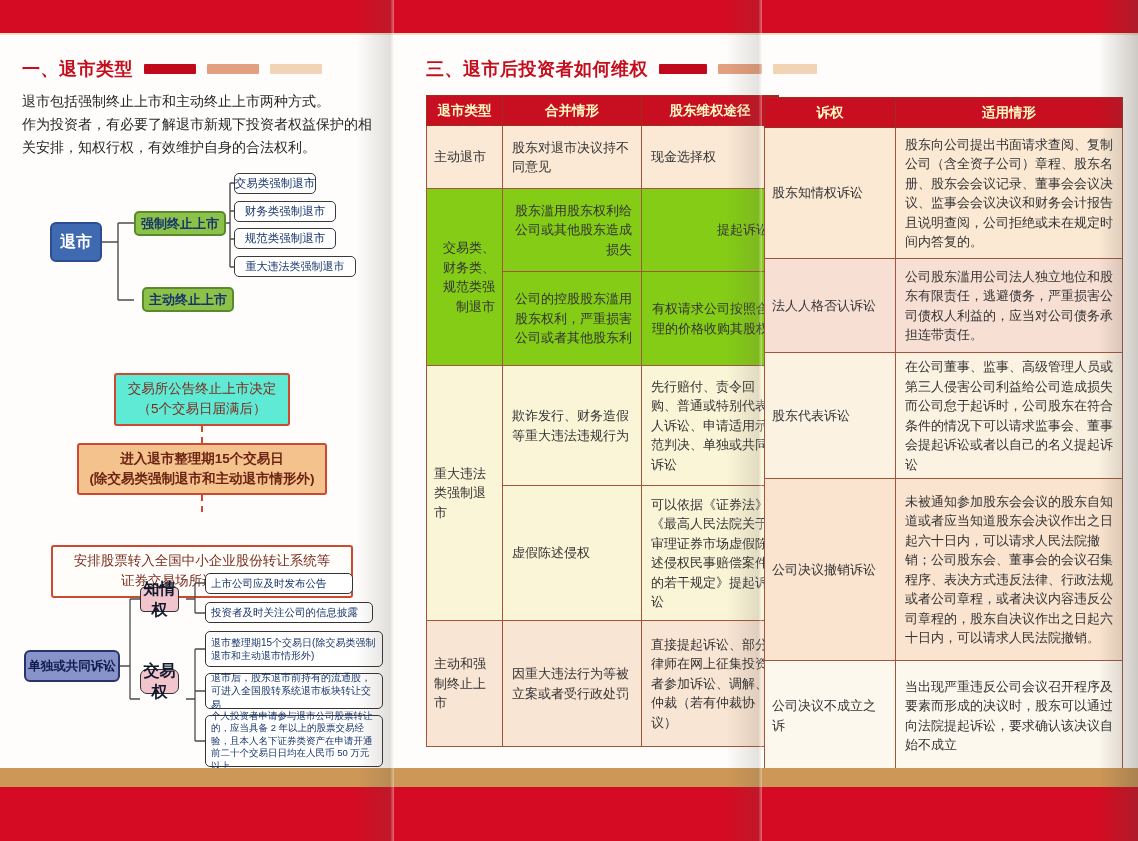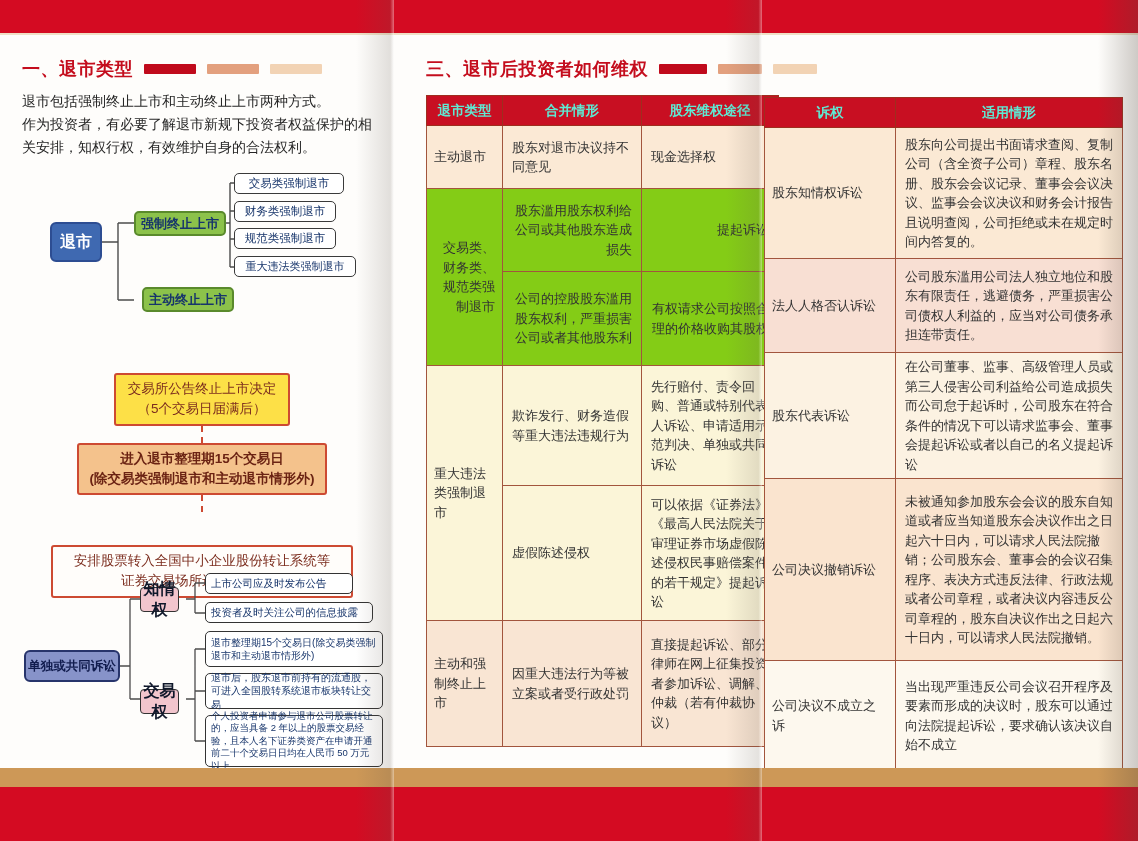--- a/index.html
+++ b/index.html
@@ -38,53 +38,53 @@
   
   .tree { position:absolute; left:0; }
   .tree svg { position:absolute; left:0; top:0; }
   .nodebox { position:absolute; display:flex; align-items:center; justify-content:center; text-align:center; }
 
   .tree1 { top:120px; width:360px; height:158px; }
   .t1-root { left:28px; top:57px; width:52px; height:40px; background:#3f69b1; border:2px solid #2d4d92; border-radius:6px; color:#fff; font-weight:700; font-size:16px; }
   .t1-branch { left:112px; width:92px; height:25px; background:#8cc24a; border:2px solid #5a8a2c; border-radius:5px; color:#17356b; font-weight:700; font-size:13px; }
   .t1-b0 { top:46px; } .t1-b1 { top:122px;margin-left:8px; }
   .t1-leaf { left:212px; height:21px; background:#fff; border:1px solid #3a3a3a; border-radius:5px; color:#17356b; font-size:11.5px; white-space:nowrap; padding:0 4px; }
-  .t1-l0 { top:8px;  width:110px; }
+  .t1-l0 { top:8px;  width:82px; }
   .t1-l1 { top:36px; width:102px; }
   .t1-l2 { top:63px; width:102px; }
   .t1-l3 { top:91px; width:122px; font-size:11px; }
 
   .h2-pos { top:288px; }
   .h3-pos, .h4-pos, .h1-pos { top:12px; }
   .panel-left .h1-pos { top:12px; }
 
   
   .flow { position:absolute; left:0; top:328px; width:360px; }
   .flow-box { border:2px solid #cd4a32; border-radius:3px; margin:0 auto; text-align:center; font-size:13.5px; line-height:1.5; padding:4px 8px; white-space:pre-line; color:#7c2d1e; }
-  .flow-a { width:176px; background:#fde047; }
+  .flow-a { width:176px; background:#5eead4; }
   .flow-b { width:250px; background:#f4c28c; color:#6b2313; font-weight:600; }
   .flow-c { width:302px; background:#fffdfa;margin-top:33px; }
   .flow-conn { width:0; height:17px; border-left:2px dashed #cd4a32; margin:0 auto; }
 
   .tree2 { top:512px; width:362px; height:212px; }
   .t2-root { left:2px; top:93px; width:96px; height:32px; background:#8793c9; border:2px solid #27346b; border-radius:6px; color:#101b4d; font-weight:700; font-size:12.5px; }
   .t2-branch { left:118px; width:39px; height:25px; background:#f2c5cd; border:1px solid #333; border-radius:4px; color:#0f172a; font-weight:700; font-size:16px; }
-  .t2-k { top:30px; } .t2-j { top:132px; }
+  .t2-k { top:30px; } .t2-j { top:112px;border-radius:7px; }
   .t2-leaf { left:183px; background:#fff; border:1px solid #333; border-radius:5px; color:#17356b; line-height:1.35; padding:1px 5px; text-align:left; justify-content:flex-start; }
   .t2-l0 { top:16px;  width:148px; height:21px; font-size:10.5px; white-space:nowrap; }
   .t2-l1 { top:45px;  width:168px; height:21px; font-size:10.5px; white-space:nowrap; }
   .t2-l2 { top:74px;  width:178px; height:36px; font-size:10px; }
   .t2-l3 { top:116px; width:178px; height:36px; font-size:10px; }
   .t2-l4 { top:158px; width:178px; height:52px; font-size:9.5px; line-height:1.3; }
 
   
   table { border-collapse:collapse; table-layout:fixed; position:absolute; left:0; }
   .tbl-mid   { top:50px; width:352px; }
   .tbl-right { top:52px; width:358px; }
-  th { background:#c80f22; color:#5eead4; font-size:13.5px; font-weight:700; border:1px solid #9e2e1e; height:30px; }
+  th { background:#c80f22; color:#fef9c3; font-size:13.5px; font-weight:700; border:1px solid #9e2e1e; height:30px; }
   td { border:1px solid #a2553d; font-size:13px; line-height:1.5; color:#333; vertical-align:middle; padding:4px 9px; }
   td.keycell { padding:4px 7px; }
   .bg-peach  td { background:#fbe9d5; }
   .bg-pink   td { background:#84cc16;text-align:right; }
   .bg-yellow td { background:#fbf5d8; }
   .bg-rose   td { background:#f9e5d3; }
   .rt-1 td { background:#fbe9d4; }
   .rt-2 td { background:#f8dfd3; }
   .rt-3 td { background:#fcf2e2; }
   .rt-4 td { background:#fae4cf; }

